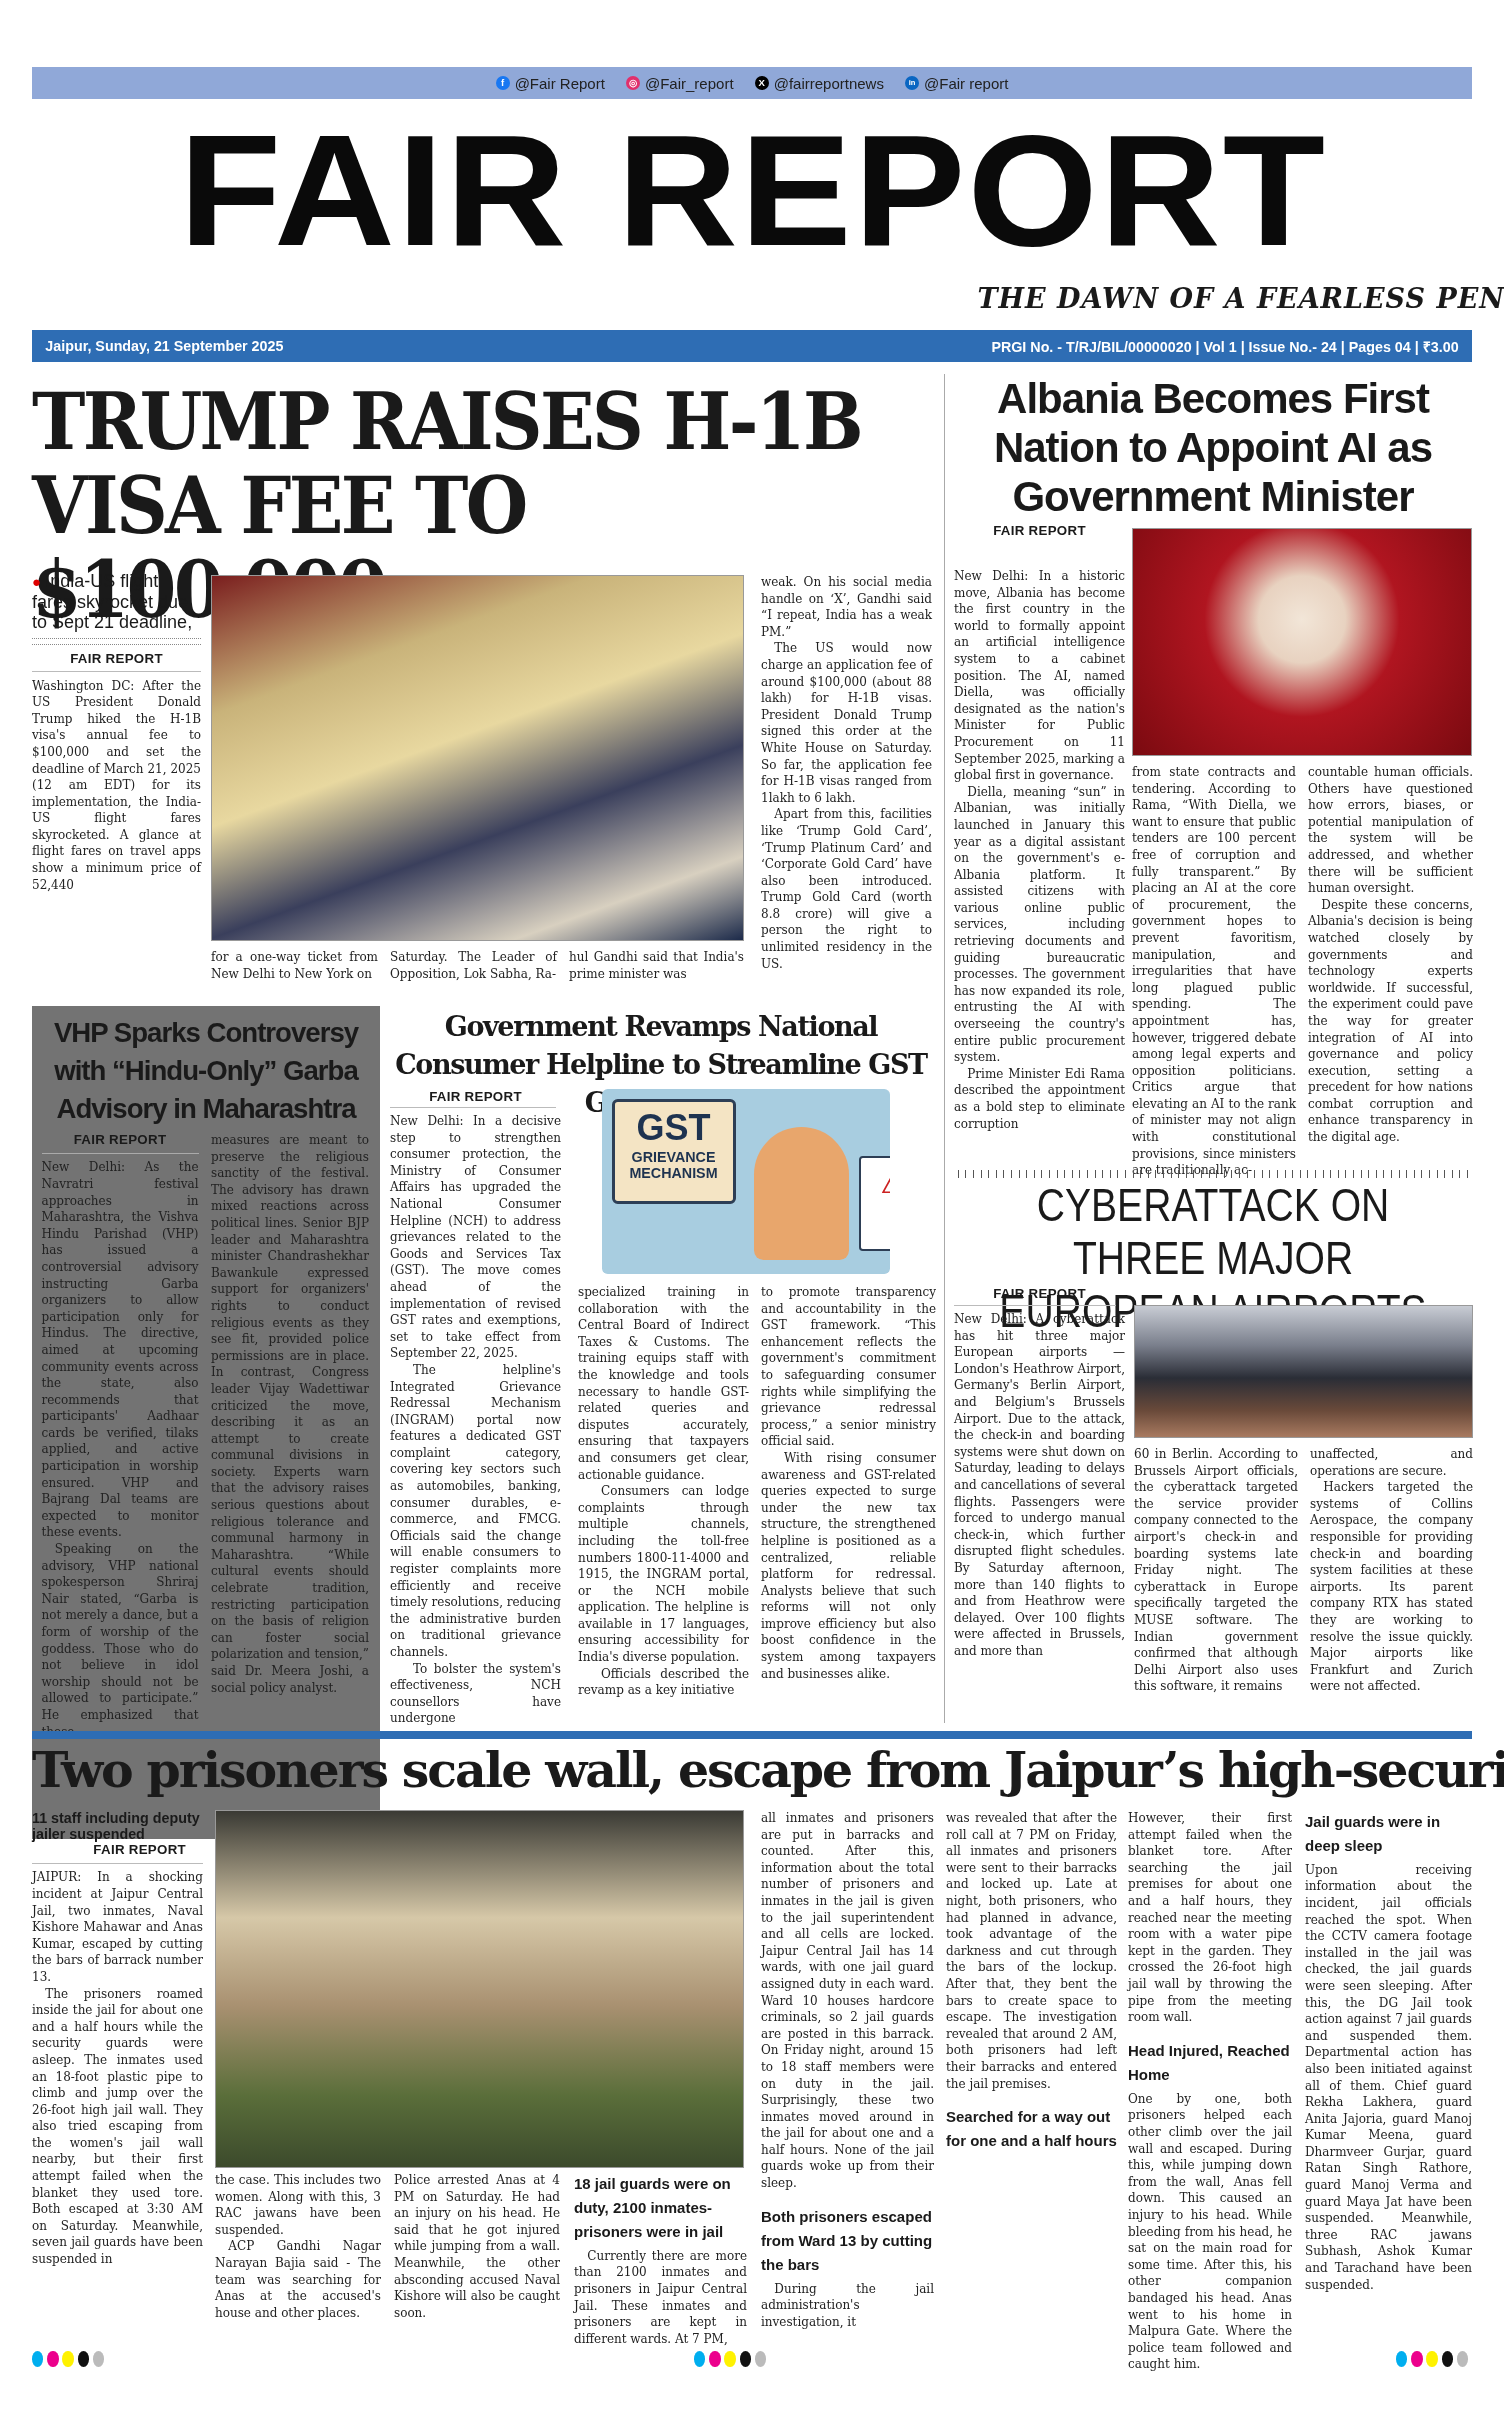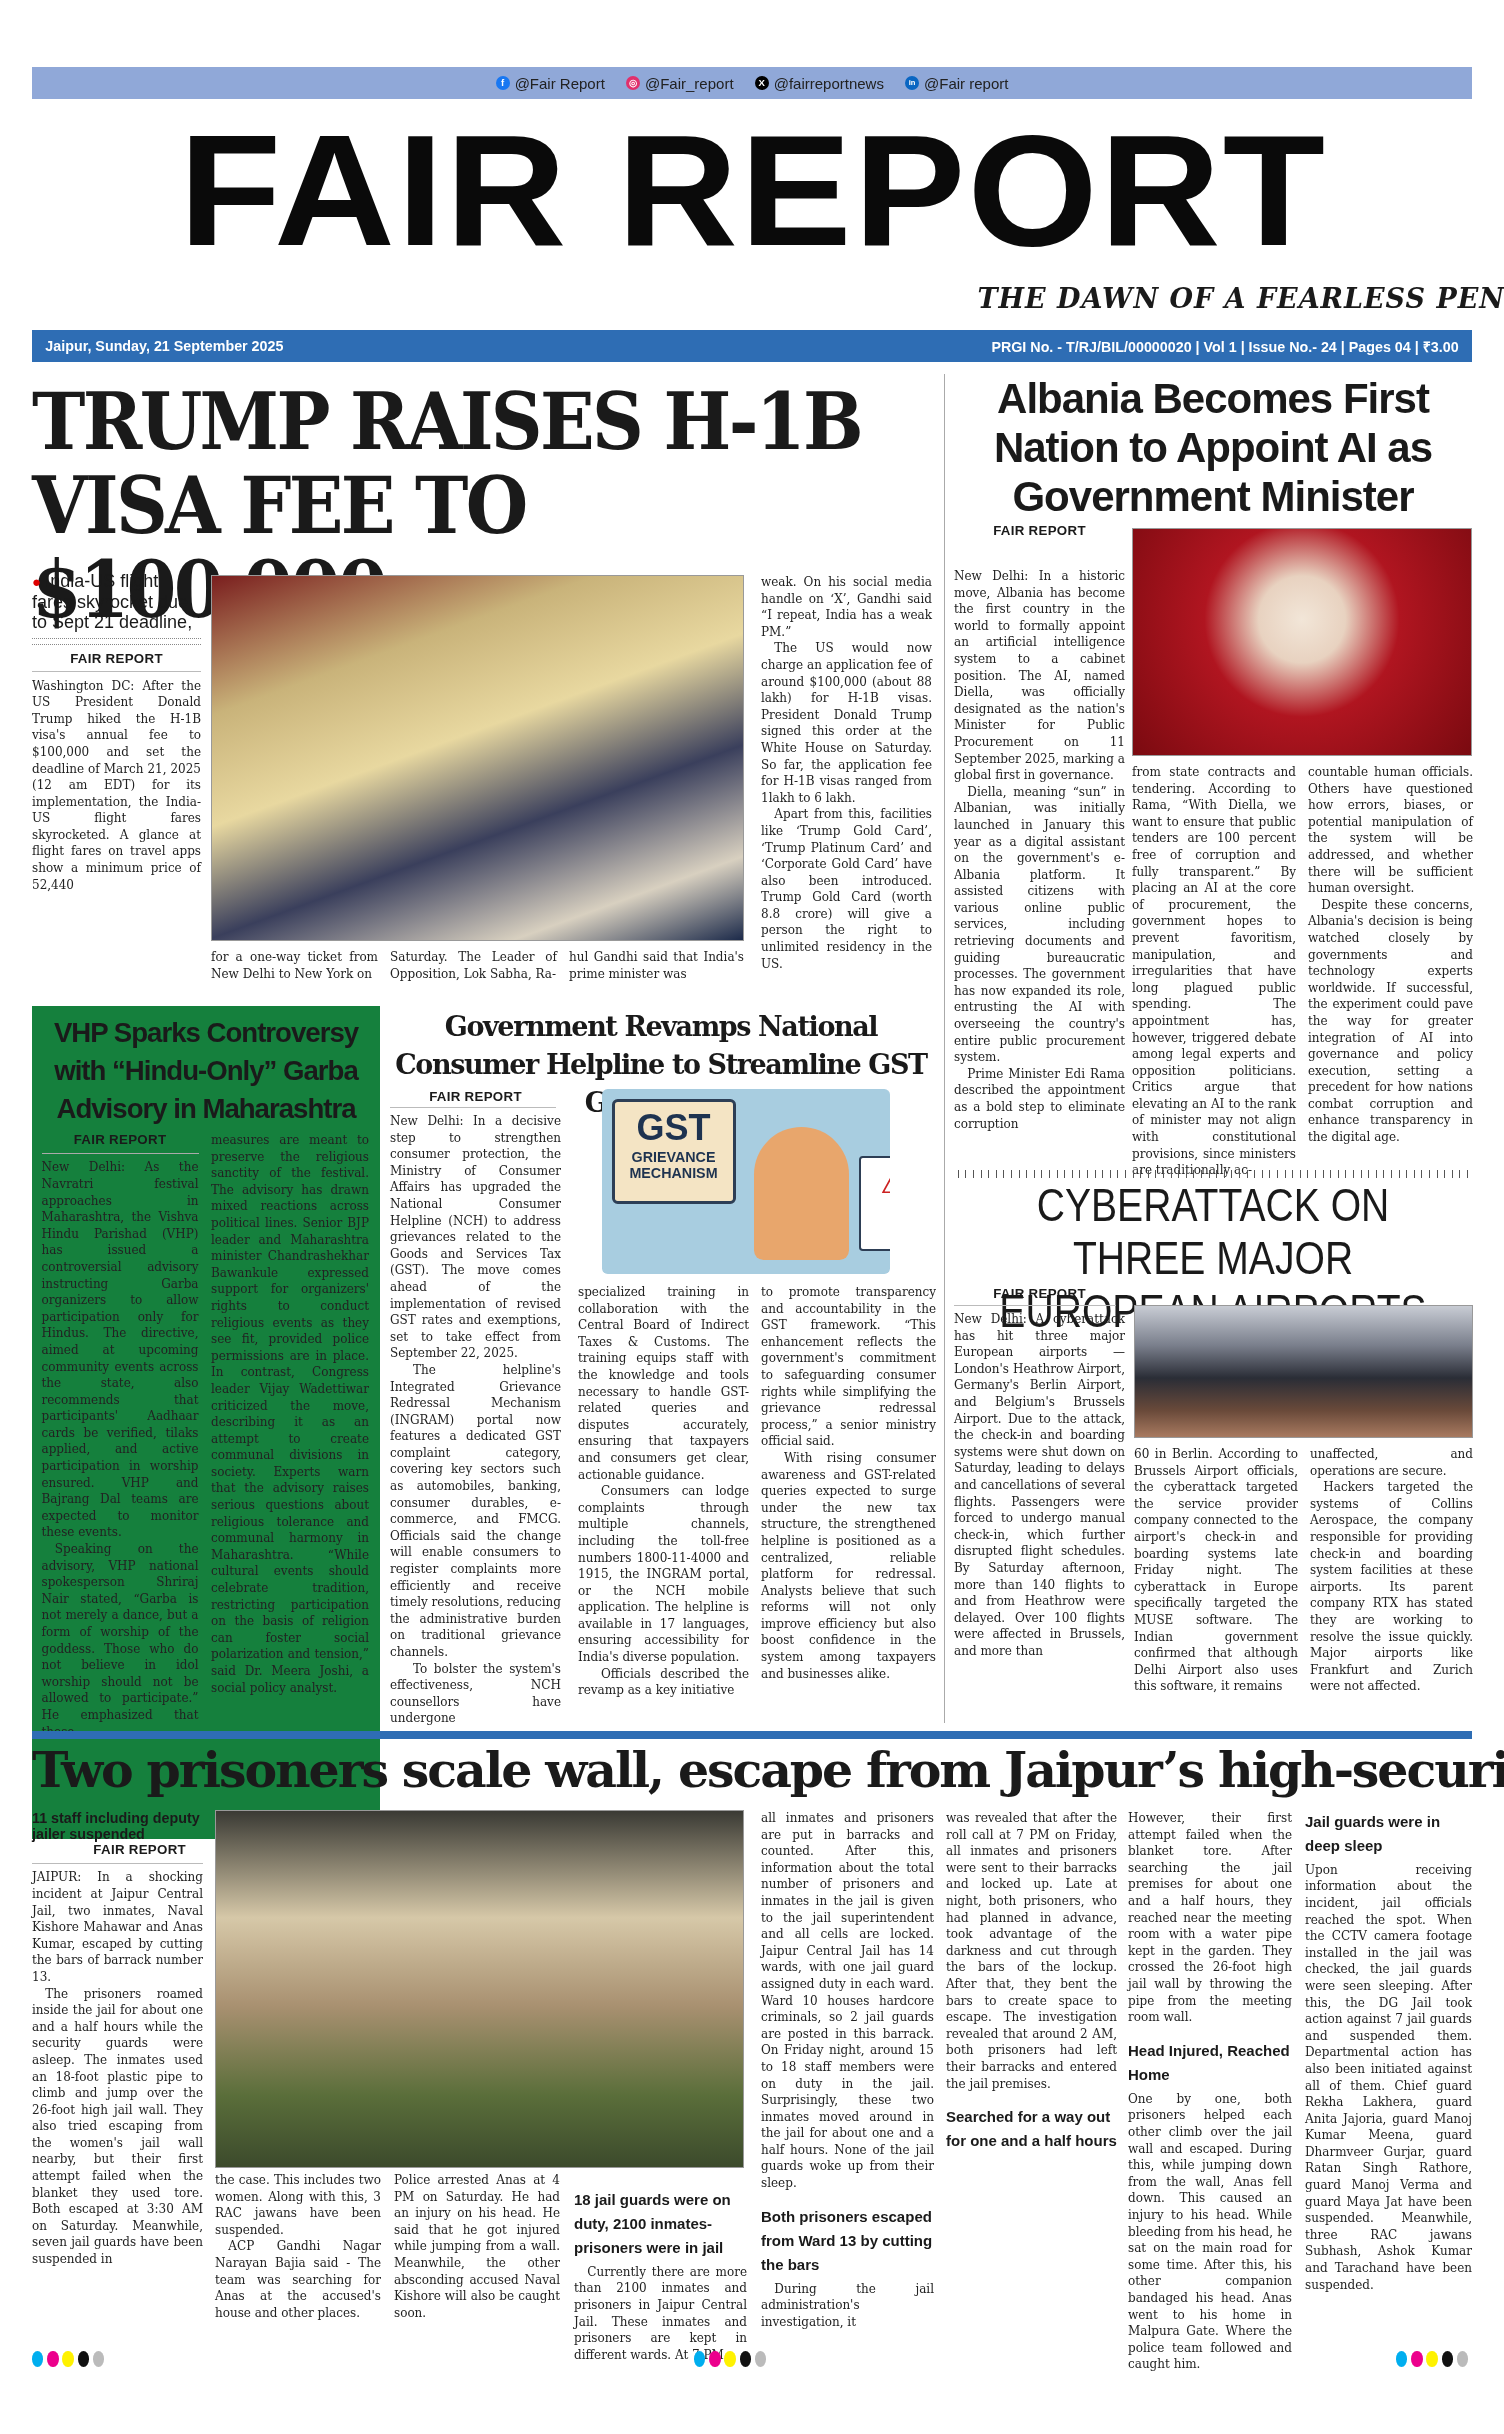--- a/index.html
+++ b/index.html
@@ -15,21 +15,21 @@
 .bul{font-family:"Liberation Sans",sans-serif;font-size:18px;line-height:20px}
 .bul .dot{color:#d00;font-size:15px}
 .sep-dot{border-top:1px dotted #888;margin:5.7px 0}
 .byline{font-family:"Liberation Sans",sans-serif;font-weight:bold;font-size:13.3px;text-align:center;letter-spacing:0.3px}
 .body{font-size:12px;line-height:16.6px;text-align:justify;hyphens:auto;color:#222}
 .body p{text-indent:13.3px}
 .body p.first{text-indent:0}
 .photo{background:linear-gradient(135deg,#6b5a3e,#c8a870 40%,#3a3a4a 70%,#8a8a9a);border:1px solid #999}
 .hl-alb{left:954px;top:374px;width:518px;text-align:center;font-family:"Liberation Sans",sans-serif;font-weight:bold;font-size:42px;line-height:49px;letter-spacing:-1px}
 .hl-cyber{left:954px;top:1179px;width:518px;text-align:center;font-family:"Liberation Sans",sans-serif;font-size:46px;line-height:53px;transform:scaleX(0.85)}
-.vhp-box{left:32px;top:1006px;width:348px;height:833px;background:#15803d}
+.vhp-box{left:32px;top:1006px;width:348px;height:833px;background:#737373}
 .hl-vhp{text-align:center;font-family:"Liberation Sans",sans-serif;font-weight:bold;font-size:27.6px;line-height:38px;letter-spacing:-1px}
 .hl-gst{left:385px;top:1008px;width:552px;text-align:center;font-family:"DejaVu Serif",serif;font-weight:bold;font-size:27px;line-height:38px;letter-spacing:-1.4px}
 .wavy{height:7.6px;background:repeating-linear-gradient(90deg,transparent 0 3.8px,#555 3.8px 4.8px,transparent 4.8px 7.6px)}
 .blue-rule{left:32px;top:1731px;width:1440px;height:7.6px;background:#2e6db4}
 .hl-jail{left:32px;top:1741px;width:1440px;font-family:"DejaVu Serif",serif;font-weight:bold;font-size:49px;line-height:59px;letter-spacing:-2.1px;white-space:nowrap}
 .subhd{font-family:Liberation Sans, sans-serif;font-weight:bold;font-size:15px;line-height:24px;margin:13.3px 0 3.8px}
 .col{position:absolute}
 .vrule{position:absolute;width:1px;background:#aaa}
 .regmarks{display:flex;gap:3.8px}
 .regmarks i{width:11.4px;height:16px;border-radius:50%;display:block}
@@ -165,21 +165,21 @@
     <p>The prisoners roamed inside the jail for about one and a half hours while the security guards were asleep. The inmates used an 18-foot plastic pipe to climb and jump over the 26-foot high jail wall. They also tried escaping from the women's jail wall nearby, but their first attempt failed when the blanket they used tore. Both escaped at 3:30 AM on Saturday. Meanwhile, seven jail guards have been suspended in</p>
   </div>
 </div>
 <div class="abs photo" style="left:215px;top:1810px;width:529px;height:358px;background:linear-gradient(180deg,#3a3a34 0%,#d6c8a8 30%,#a89070 55%,#5a6e3a 80%,#3c4a2c 100%)"></div>
 <div class="abs body" style="left:215px;top:2172px;width:166px">
   <p class="first">the case. This includes two women. Along with this, 3 RAC jawans have been suspended.</p>
   <p>ACP Gandhi Nagar Narayan Bajia said - The team was searching for Anas at the accused's house and other places.</p>
 </div>
 <div class="abs body" style="left:394px;top:2172px;width:166px">Police arrested Anas at 4 PM on Saturday. He had an injury on his head. He said that he got injured while jumping from a wall. Meanwhile, the other absconding accused Naval Kishore will also be caught soon.</div>
 <div class="abs" style="left:574px;top:2172px;width:173px">
-  <div class="subhd" style="margin-top:16px">18 jail guards were on duty, 2100 inmates-prisoners were in jail</div>
+  <div class="subhd" style="margin-top:0">18 jail guards were on duty, 2100 inmates-prisoners were in jail</div>
   <div class="body">
       <p>Currently there are more than 2100 inmates and prisoners in Jaipur Central Jail. These inmates and prisoners are kept in different wards. At 7 PM,</p>
     </div>
 </div>
 <div class="abs" style="left:761px;top:1810px;width:173px">
   <div class="body">all inmates and prisoners are put in barracks and counted. After this, information about the total number of prisoners and inmates in the jail is given to the jail superintendent and all cells are locked. Jaipur Central Jail has 14 wards, with one jail guard assigned duty in each ward. Ward 10 houses hardcore criminals, so 2 jail guards are posted in this barrack. On Friday night, around 15 to 18 staff members were on duty in the jail. Surprisingly, these two inmates moved around in the jail for about one and a half hours. None of the jail guards woke up from their sleep.</div>
   <div class="subhd">Both prisoners escaped from Ward 13 by cutting the bars</div>
   <div class="body">
       <p>During the jail administration's investigation, it</p>
     </div>

